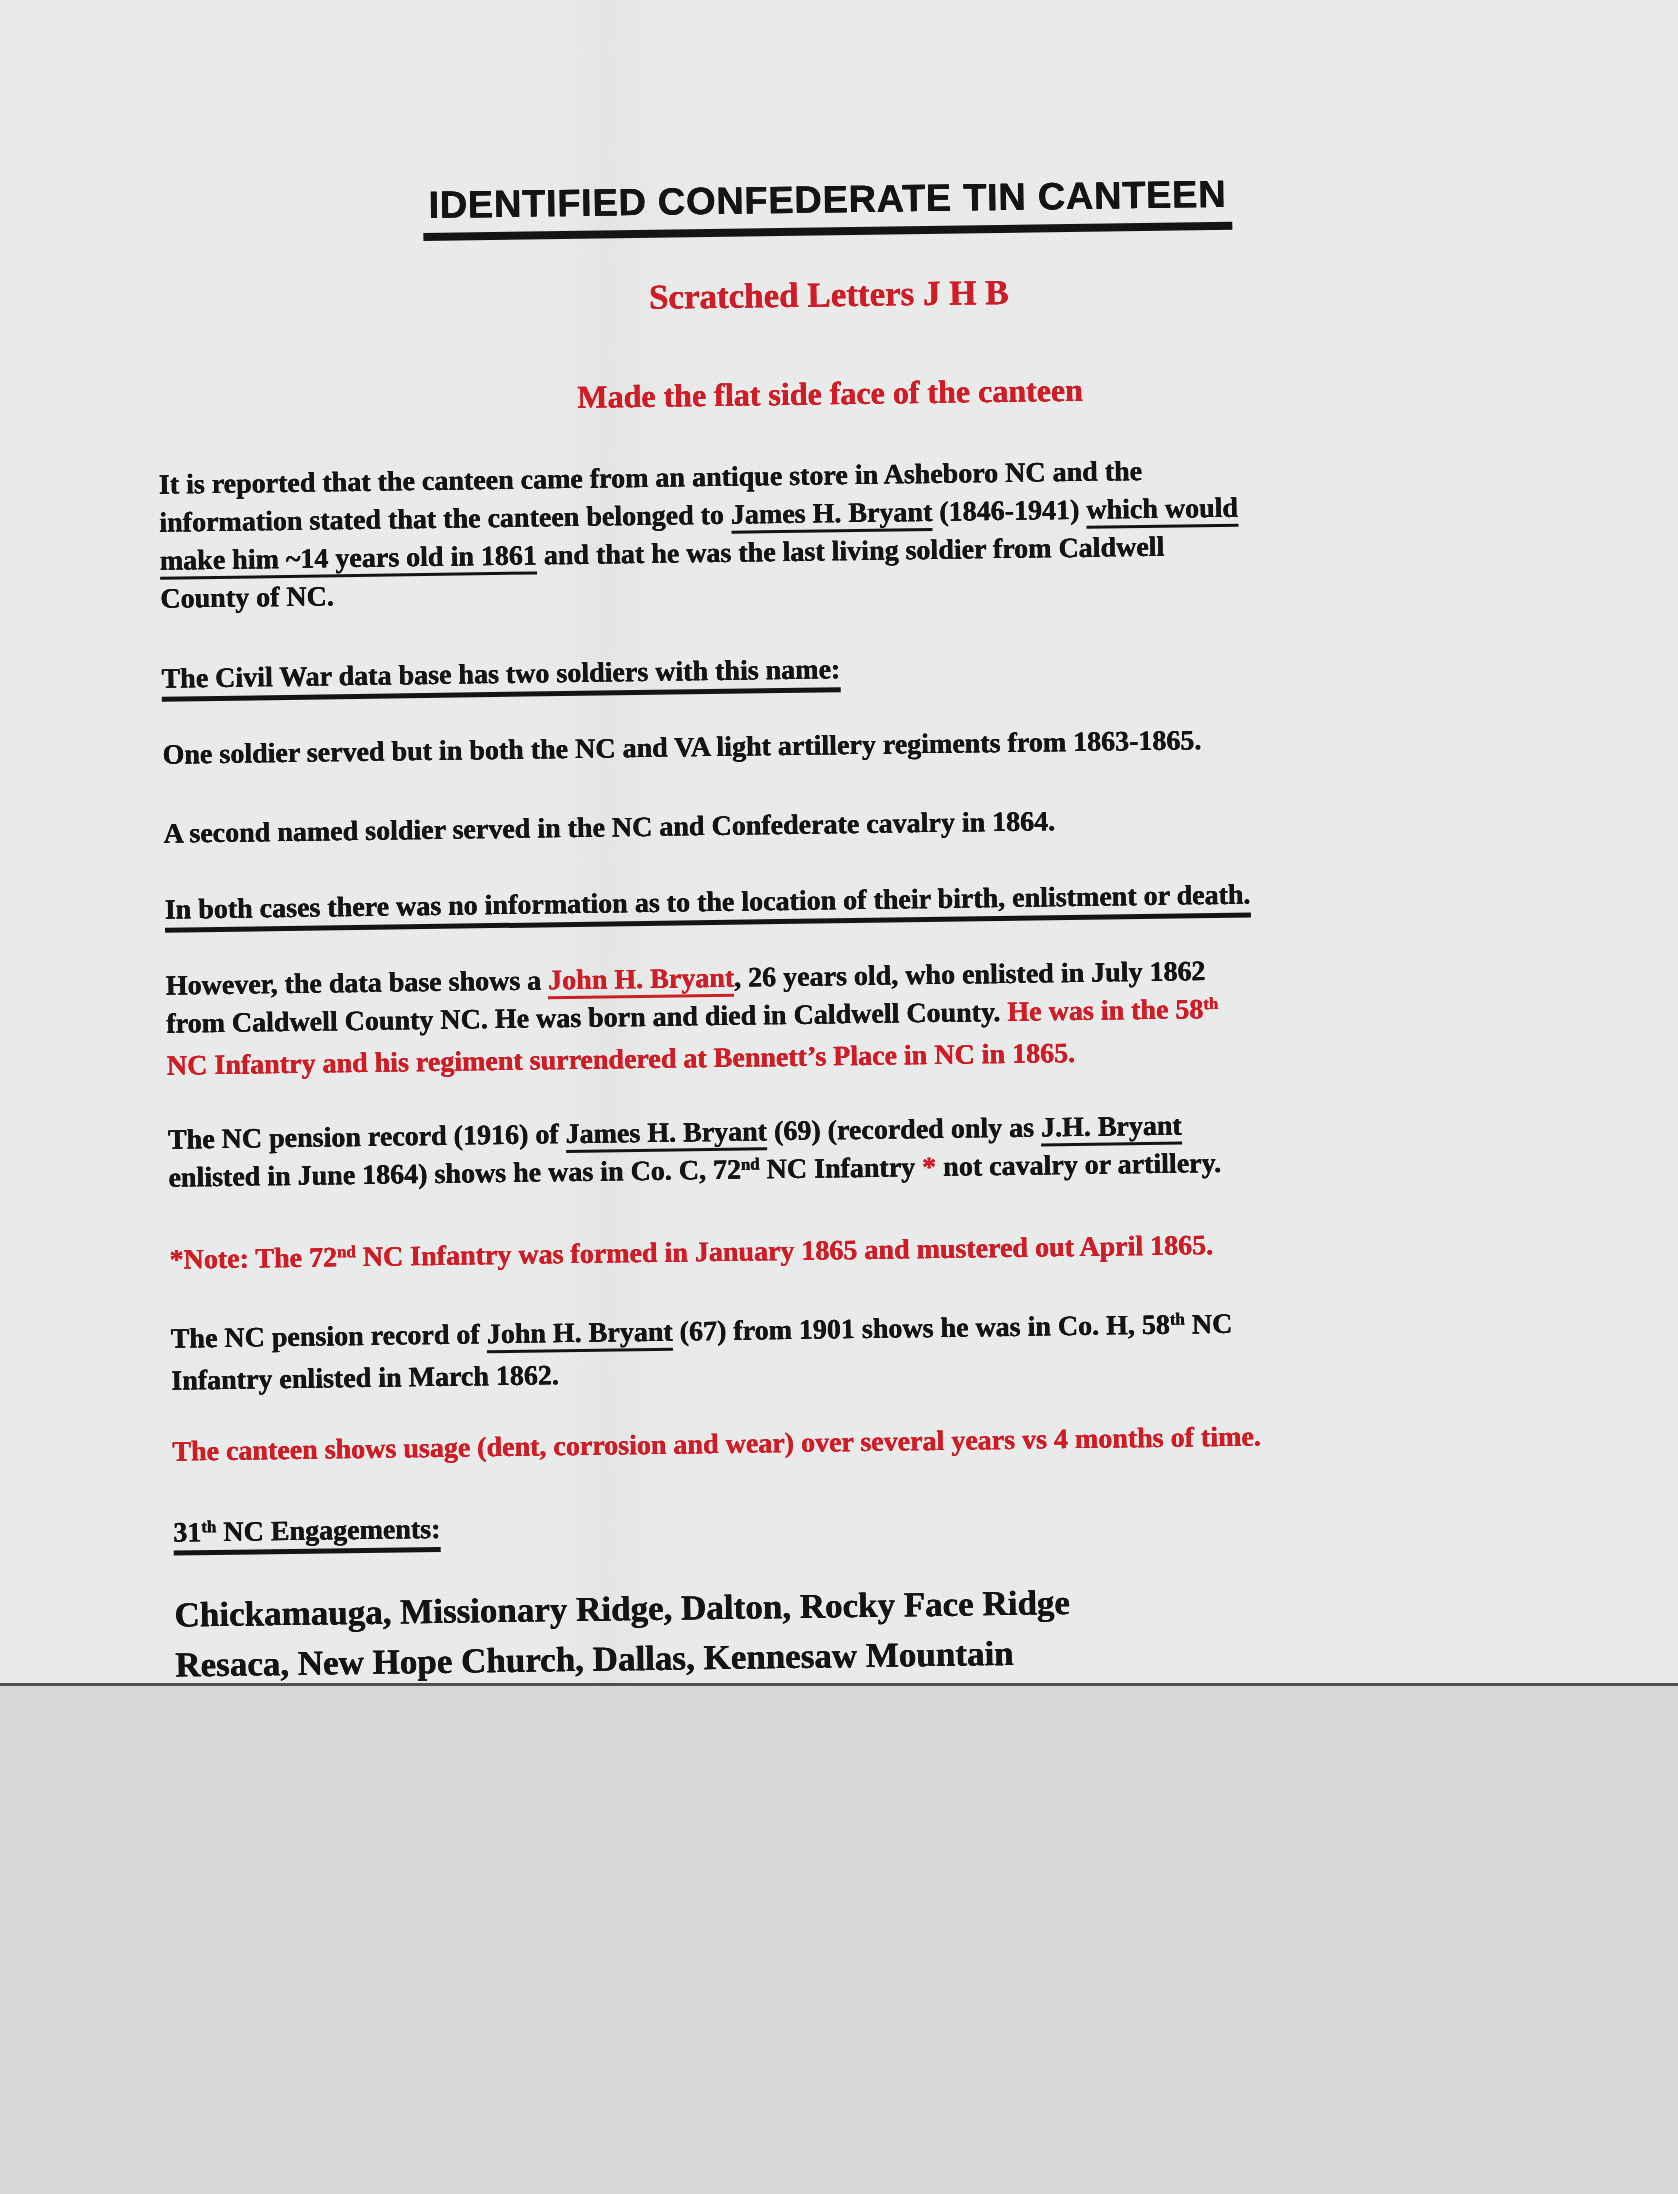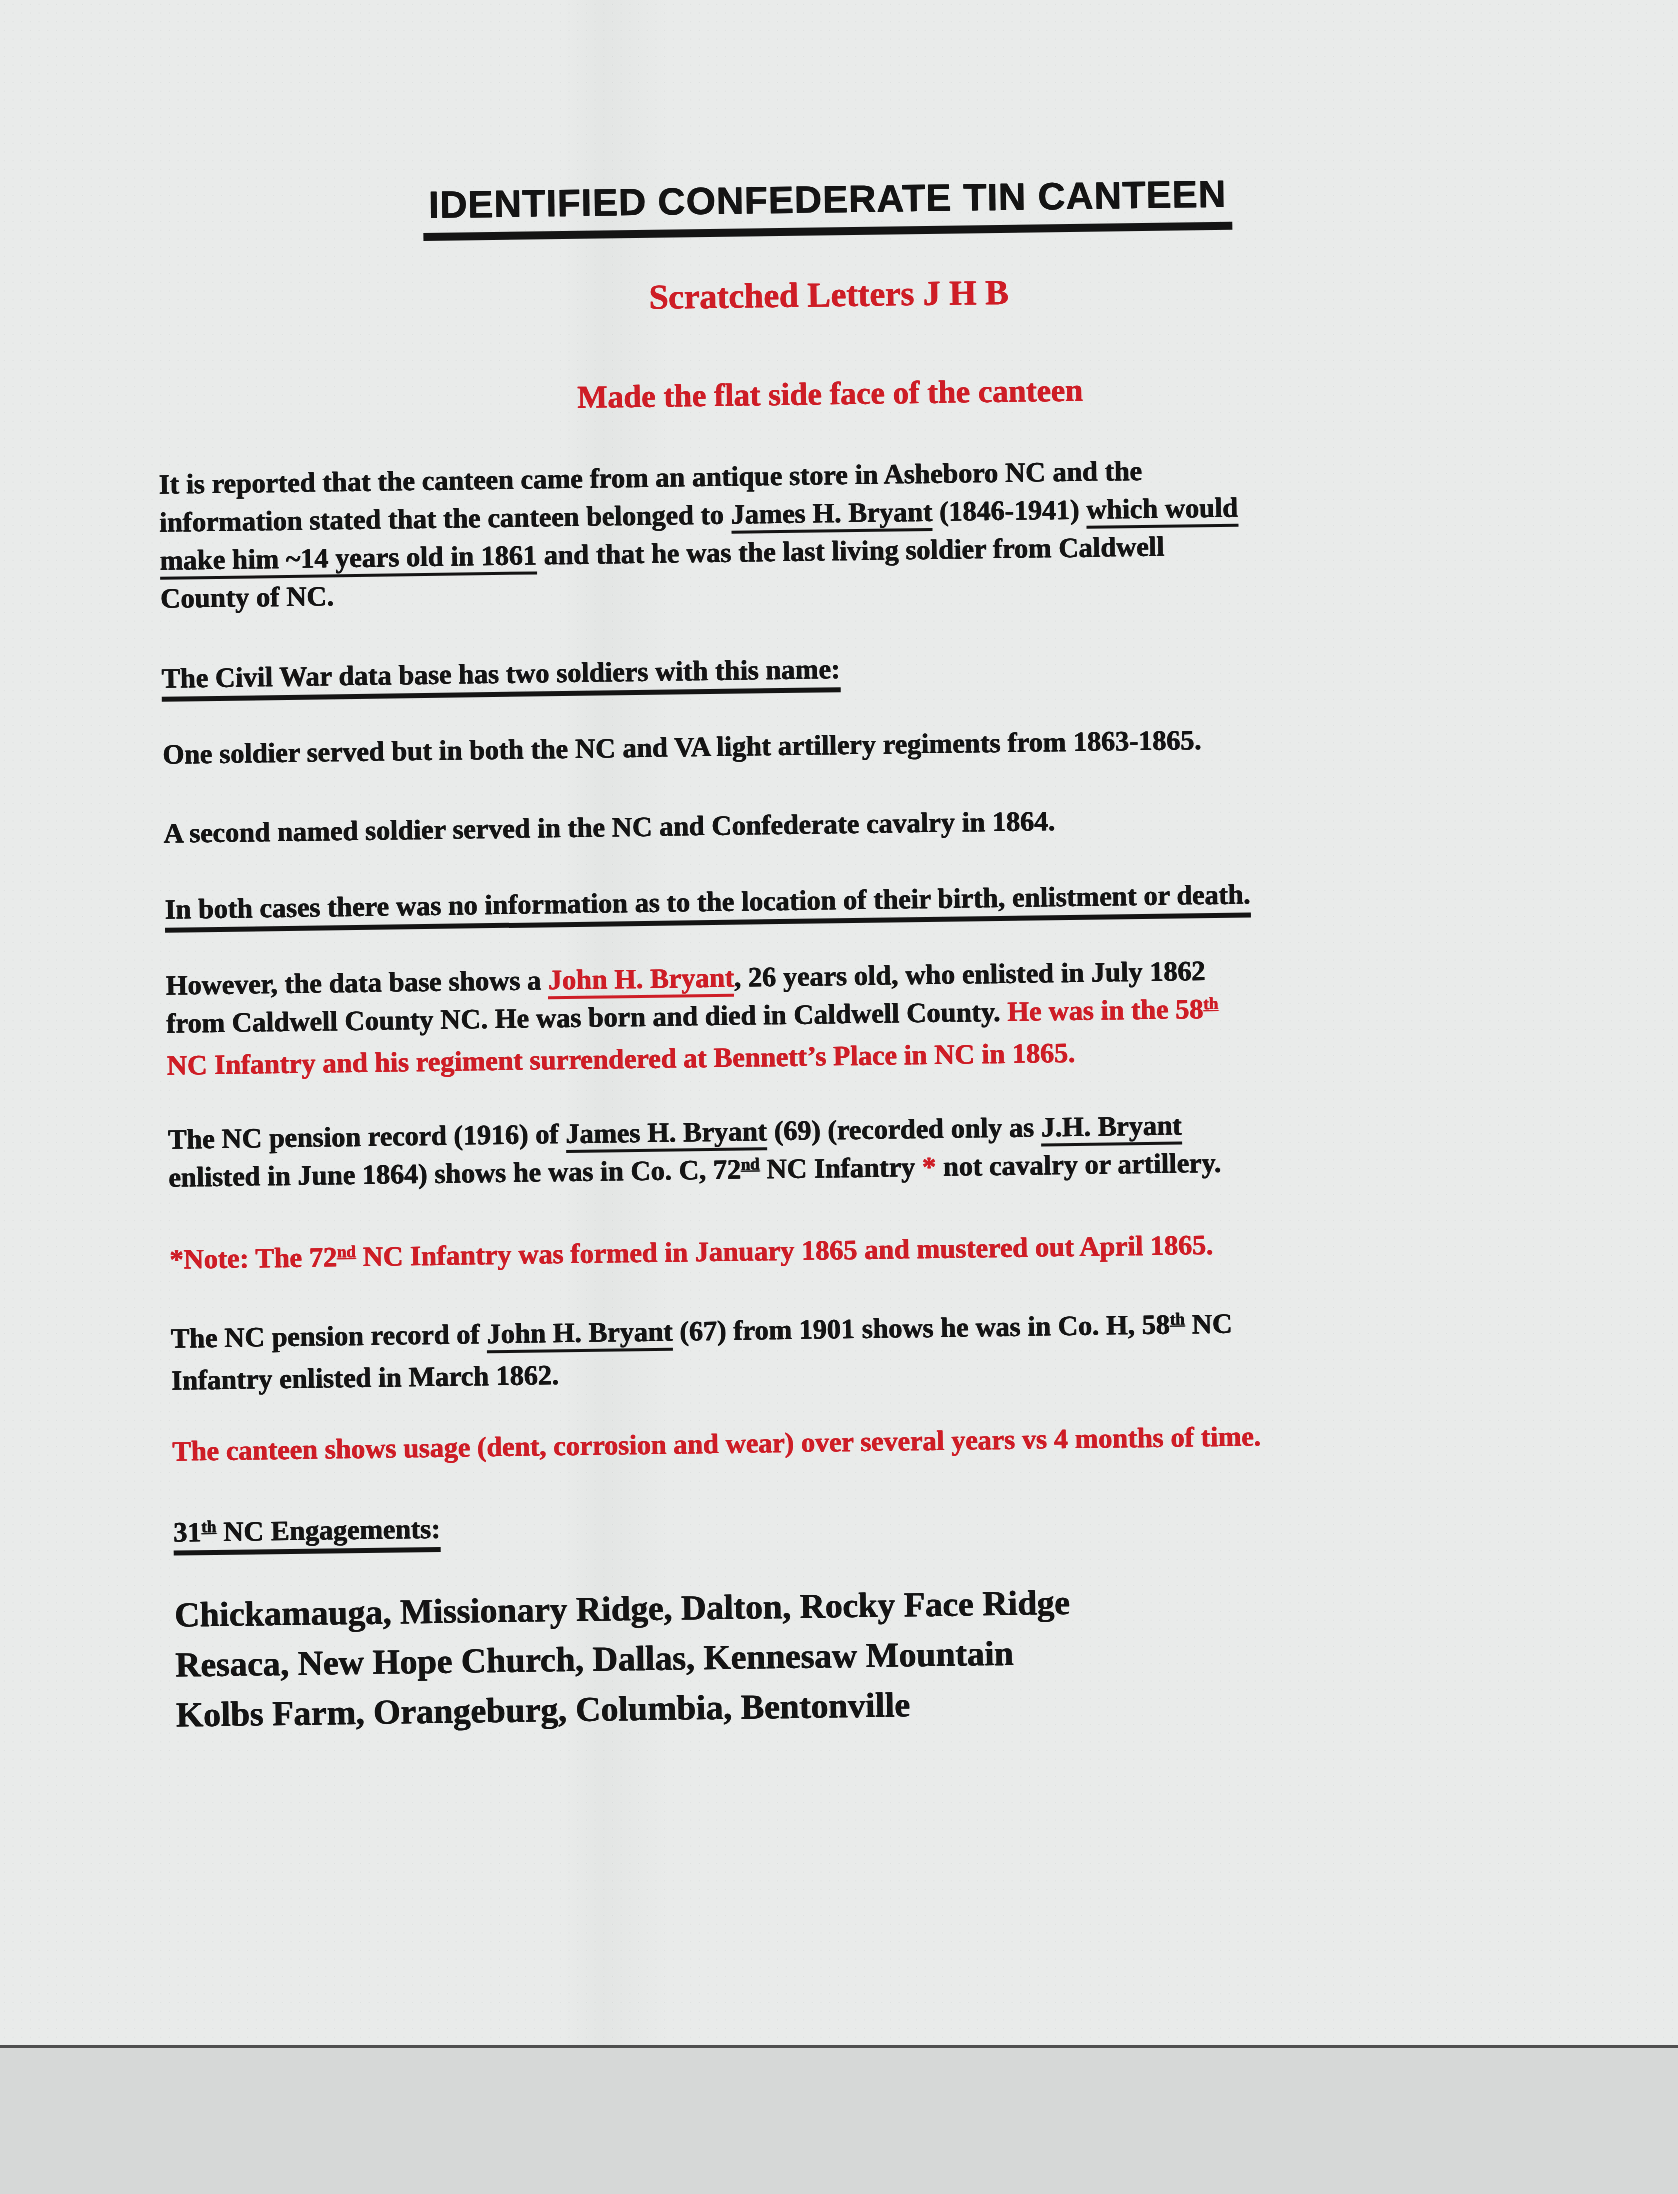--- a/index.html
+++ b/index.html
@@ -3,42 +3,42 @@
 <meta charset="utf-8">
 <style>
   html,body{margin:0;padding:0;background:#d6d8d7;}
   :root{
     --ink:#141414;
     --red:#ce1d26;
     --paper:#e9ebea;
   }
   .page{
     position:relative;
-    width:1679px;height:2048px;
+    width:1679px;height:1686px;
     background-color:var(--paper);
     background-image:
       radial-gradient(rgba(255,255,255,0.55) 0.4px, transparent 0.6px),
       radial-gradient(rgba(110,122,118,0.10) 0.3px, transparent 0.5px),
       linear-gradient(90deg, transparent 563px, rgba(120,128,125,0.05) 603px, transparent 670px);
     background-size:6px 6px, 8.7px 8.7px, 100% 100%;
     overflow:hidden;
     font-family:"Liberation Serif", serif;
     font-weight:bold;
     color:var(--ink);
     text-shadow:0.3px 0 0 currentColor, -0.2px 0 0 currentColor;
   }
   .tilt{position:absolute;left:0;top:0;width:100%;height:100%;
     transform:rotate(-0.8deg);transform-origin:0 1072px;}
   .blk{position:absolute;left:167px;font-size:28px;line-height:38px;white-space:nowrap;}
   .center{left:0;width:100%;text-align:center;}
   .tl{white-space:nowrap;}
   .u{border-bottom:3.3px solid currentColor;padding-bottom:1.3px;}
   .hu{border-bottom:5.4px solid currentColor;padding-bottom:2.7px;}
   .red{color:var(--red);}
-  .sup{font-size:0.6em;position:relative;top:-0.52em;letter-spacing:0;text-decoration:underline;}
+  .sup{font-size:0.6em;position:relative;top:-0.52em;letter-spacing:0;}
   .title-text{
     font-family:"Liberation Sans", sans-serif;
     font-size:38px;letter-spacing:0.7px;
     border-bottom:8px solid var(--ink);
     padding:0 5.4px 6.7px 5.4px;
   }
   .sub1{font-size:35px;}
   .sub2{font-size:32px;}
   .eng{font-size:35px;line-height:50px;}
   .bottom-edge{

